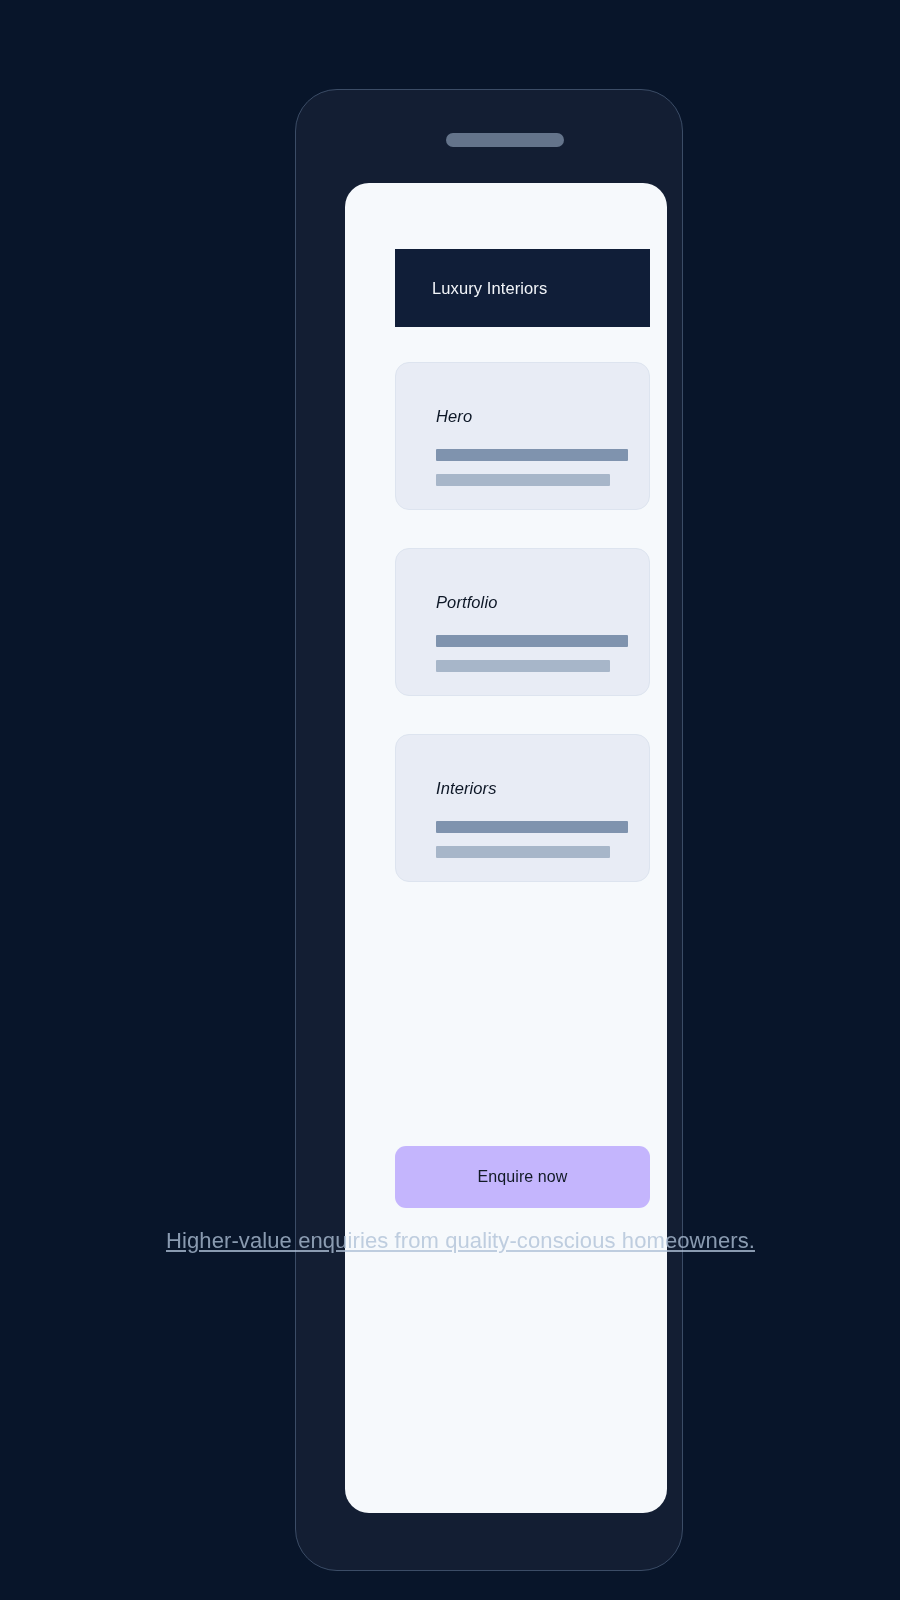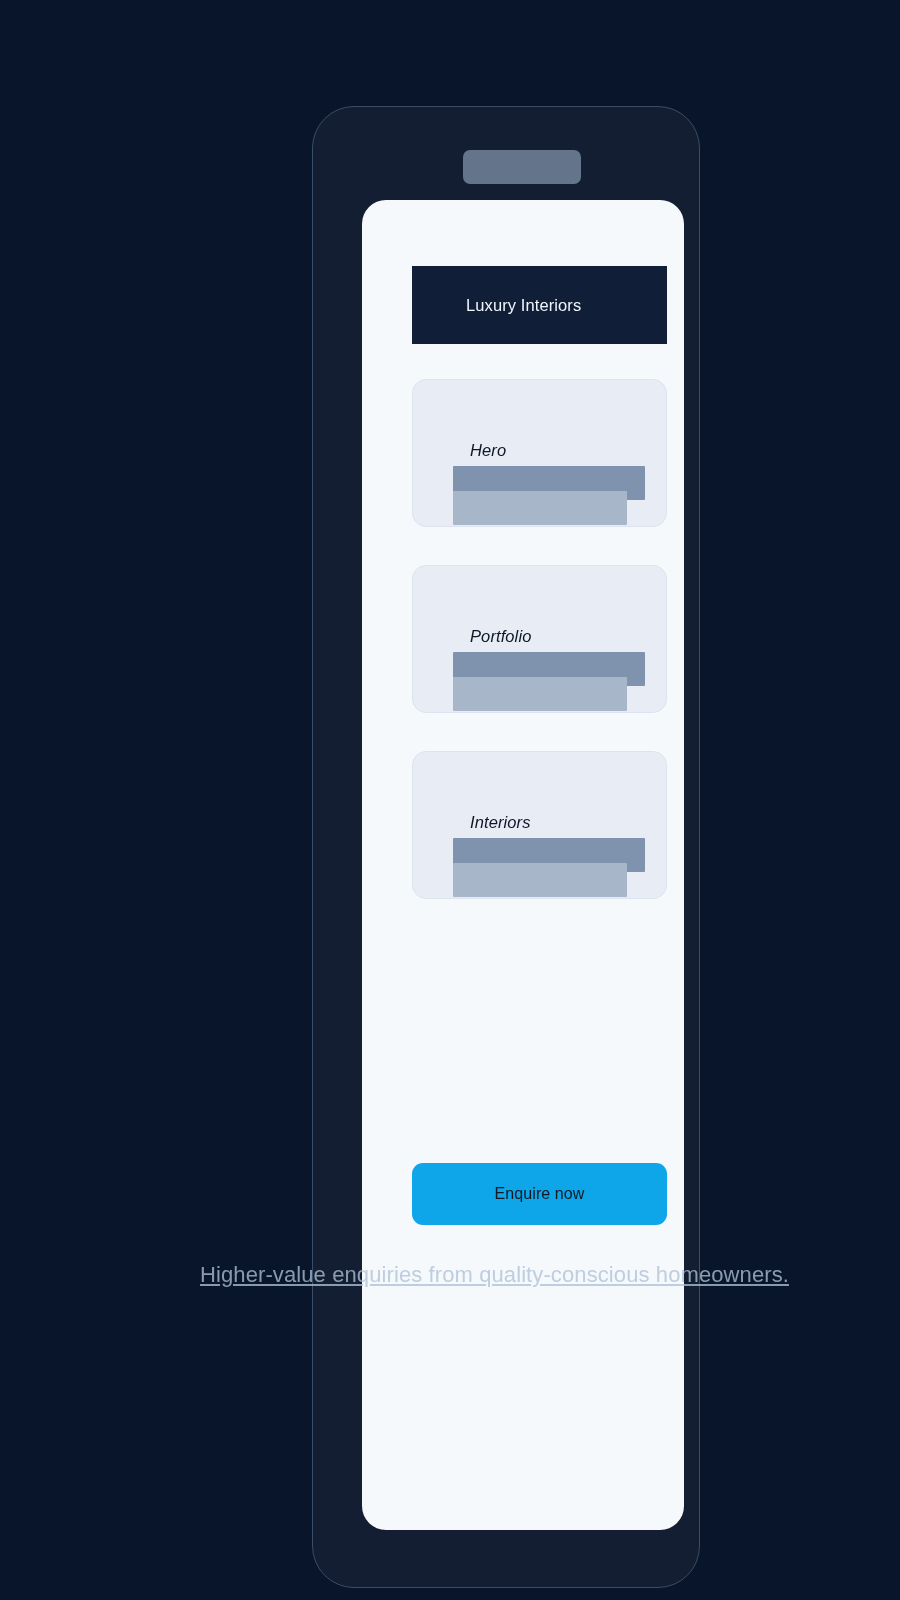--- a/index.html
+++ b/index.html
@@ -1,15 +1,15 @@
 <!DOCTYPE html>
 <html><head>
 <meta charset="utf-8">
 <style>
-  * { box-sizing: border-box; margin: 16px; padding: 17px; }
+  * { box-sizing: border-box; margin: 16px; padding: 0; }
 
   html, body {
     width: 900px;
     height: 1600px;
   }
 
   body {
     background: #08152a;
     font-family: "Liberation Sans", "DejaVu Sans", sans-serif;
     position: relative;
@@ -115,21 +115,21 @@
   #card-services    { top: 535px; }
   #card-testimonials{ top: 721px; }
 
   
   #cta-button {
     position: absolute;
     left: 34px;
     top: 947px;
     width: 255px;
     height: 62px;
-    background: #0ea5e9;
+    background: #c4b5fd;
     border: none;
     border-radius: 11px;
     color: #121a26;
     font-size: 16px;
     font-family: "Liberation Sans", "DejaVu Sans", sans-serif;
     cursor: pointer;
     letter-spacing: 0.1px;
   }
 
   

